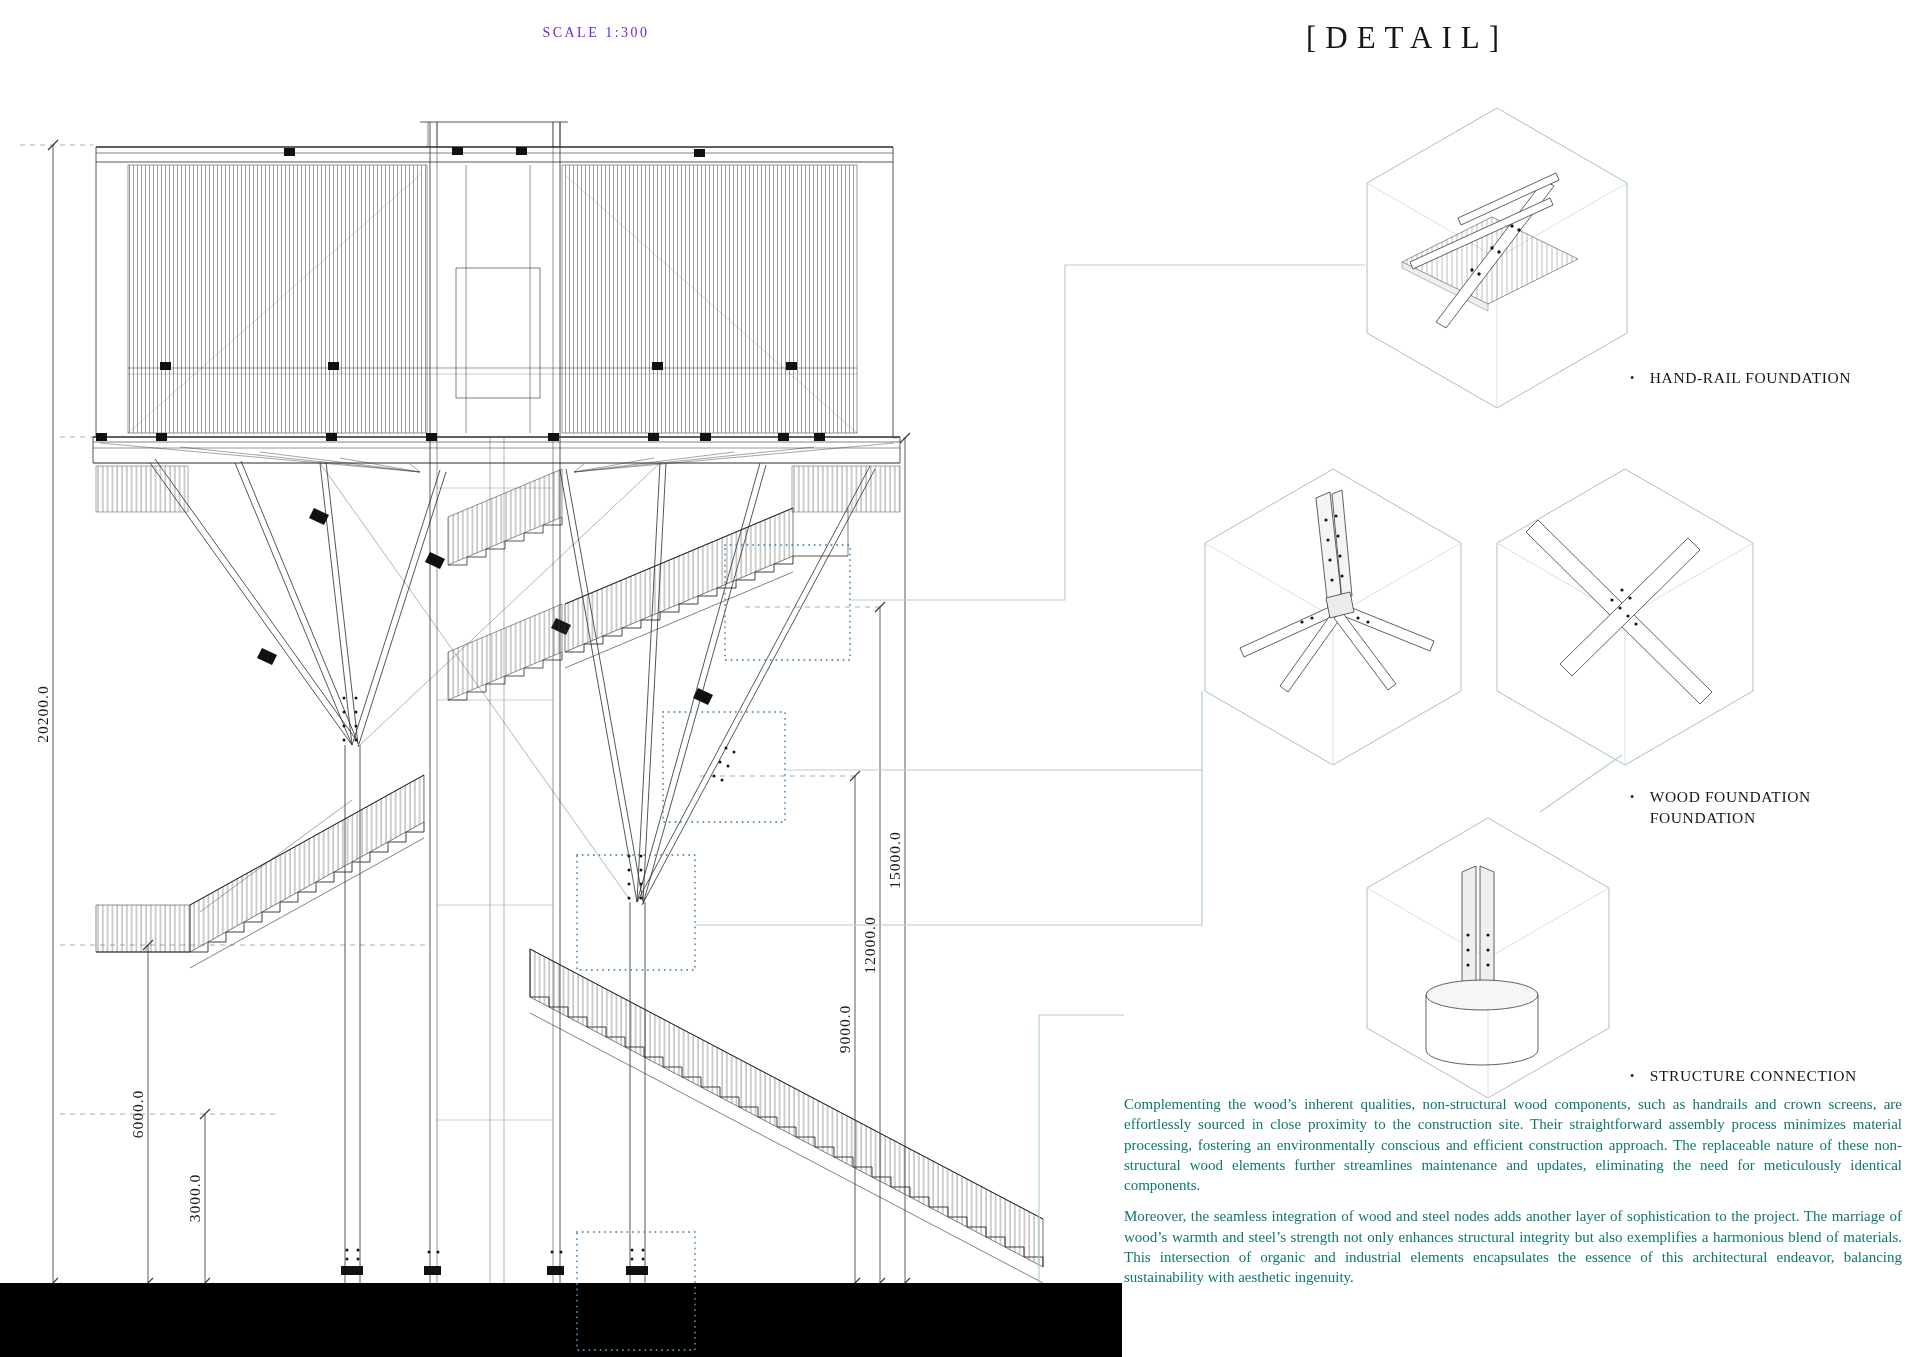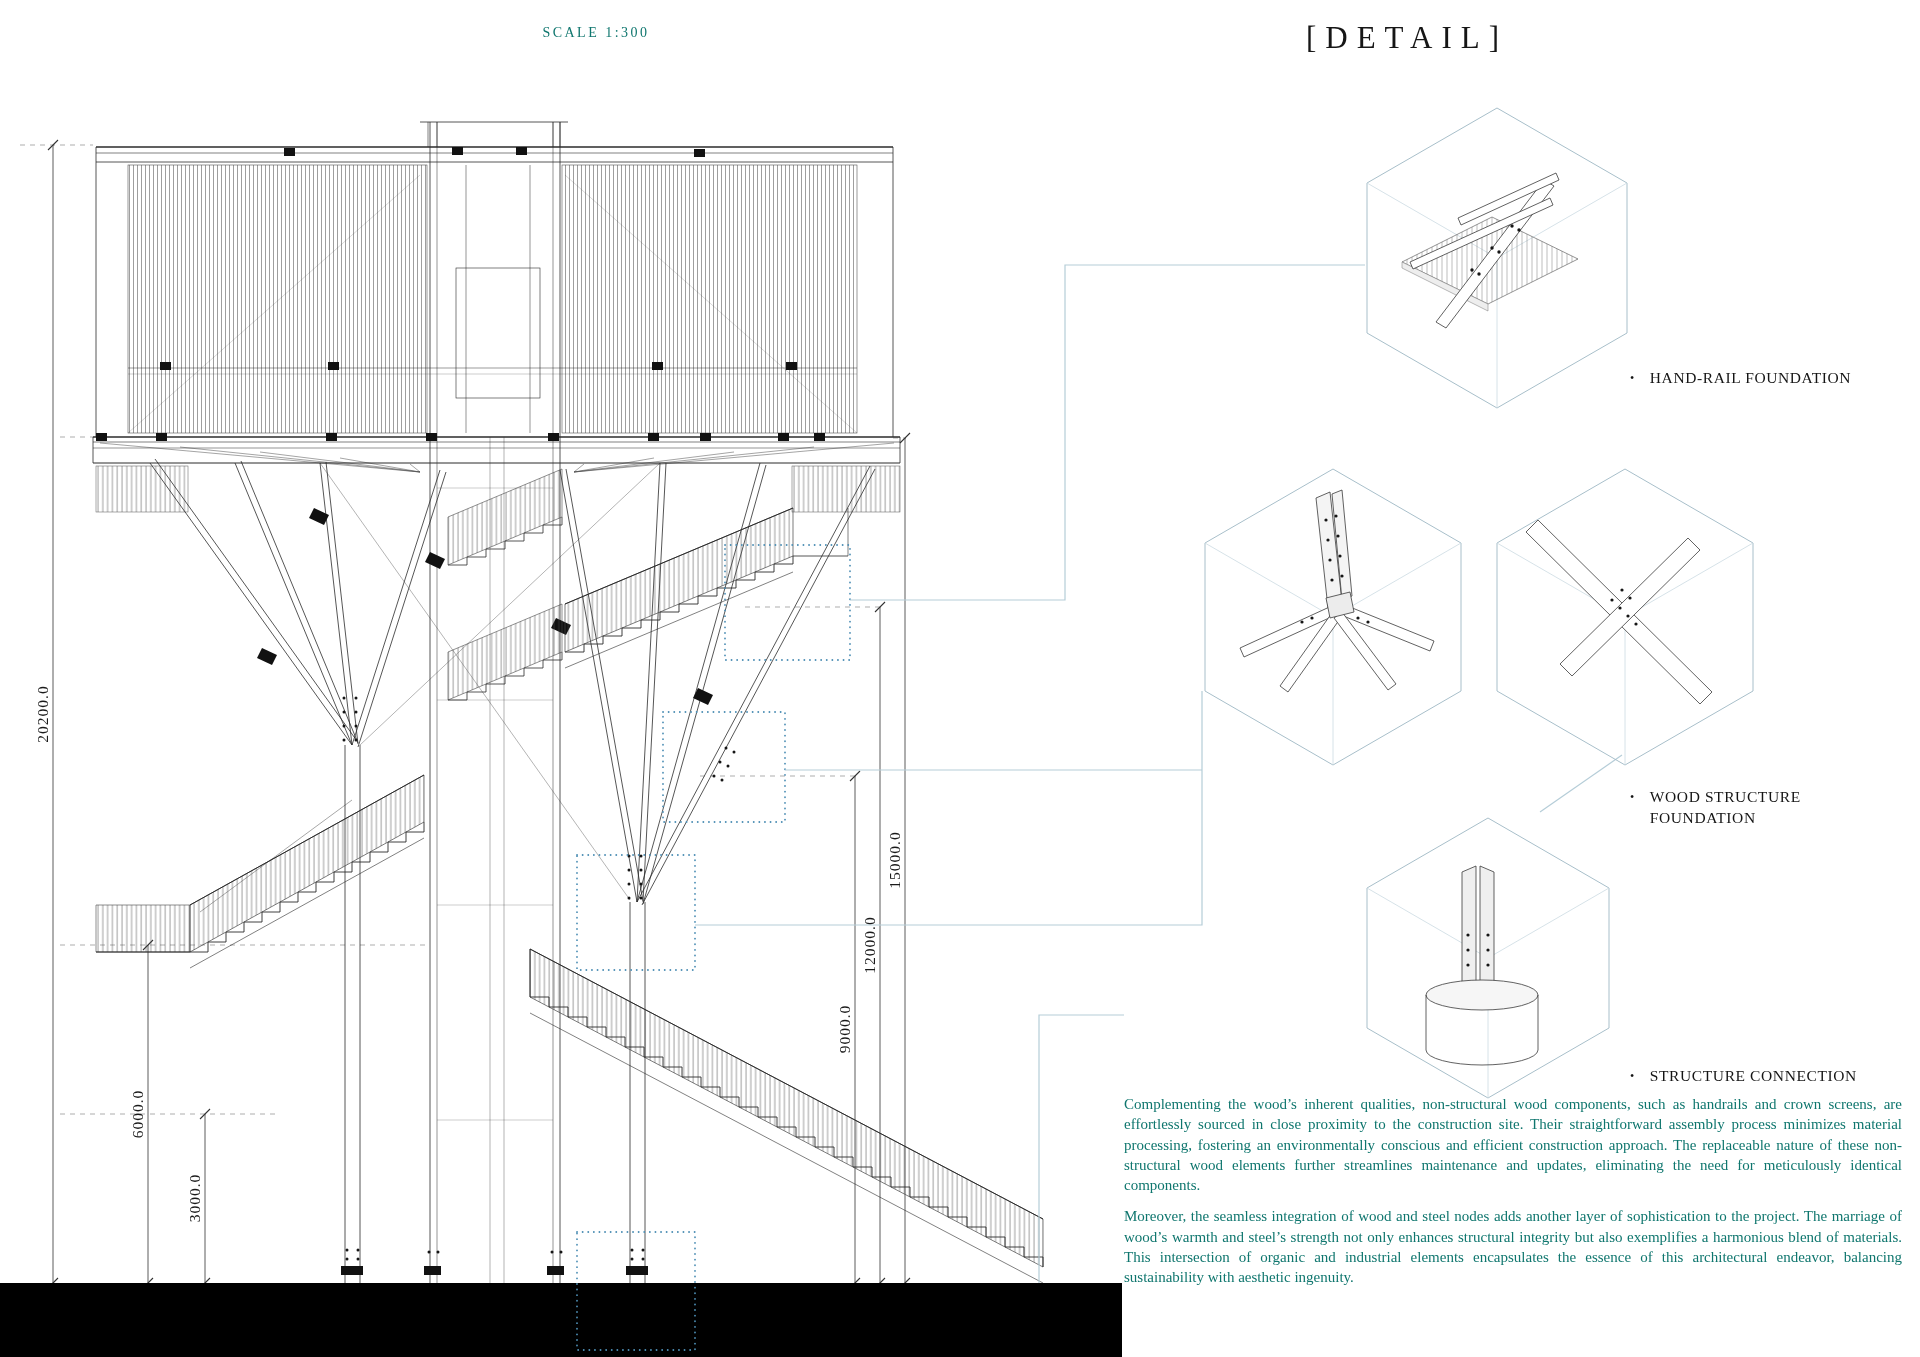--- a/index.html
+++ b/index.html
@@ -2,21 +2,21 @@
 <html><head>
 <meta charset="utf-8">
 <style>
   *{margin:0;padding:0;box-sizing:border-box}
   html,body{width:1920px;height:1357px;background:#ffffff;overflow:hidden}
   body{font-family:"Liberation Serif",serif;color:#141414;position:relative}
   .canvas{position:absolute;inset:0}
   svg.drawing{position:absolute;left:0;top:0}
   .title-block{position:absolute;text-align:center}
   .sheet-title{font-size:31px;letter-spacing:9px;color:#161616;white-space:nowrap}
-  .sheet-subtitle{font-size:14px;letter-spacing:2.5px;margin-top:5px;color:#0f766e}
+  .sheet-subtitle{font-size:14px;letter-spacing:2.5px;margin-top:5px;color:#6d28d9}
   .section-title-block{left:396px;top:20px;width:400px}
   .detail-title-block{left:1207px;top:20px;width:400px}
   .detail-label{position:absolute;display:flex;gap:15px;font-size:15.5px;letter-spacing:.6px;color:#151515;line-height:1.35}
   .detail-label .bullet{font-size:12px;padding-top:2px}
   .notes{position:absolute;left:1124px;top:1094px;width:778px;font-size:15px;line-height:1.35;text-align:justify;color:#0f766e}
   .notes p + p{margin-top:11px}
 </style>
 </head>
 <body>
 
@@ -383,21 +383,21 @@
     </g>
   </svg>
 
   <div class="detail-label" style="left:1630px; top:368px;">
     <span class="bullet">•</span>
     <span>HAND-RAIL FOUNDATION</span>
   </div>
   <div class="detail-label" style="left:1630px; top:787px;">
     <span class="bullet">•</span>
     <span>
-      <div>WOOD STRUCTURE</div>
+      <div>WOOD FOUNDATION</div>
       <div>FOUNDATION</div>
     </span>
   </div>
   <div class="detail-label" style="left:1630px; top:1066px;">
     <span class="bullet">•</span>
     <span>STRUCTURE CONNECTION</span>
   </div>
 
   <div class="notes">
     <p>Complementing the wood’s inherent qualities, non-structural wood components, such as handrails and crown screens, are effortlessly sourced in close proximity to the construction site. Their straightforward assembly process minimizes material processing, fostering an environmentally conscious and efficient construction approach. The replaceable nature of these non-structural wood elements further streamlines maintenance and updates, eliminating the need for meticulously identical components.</p>

